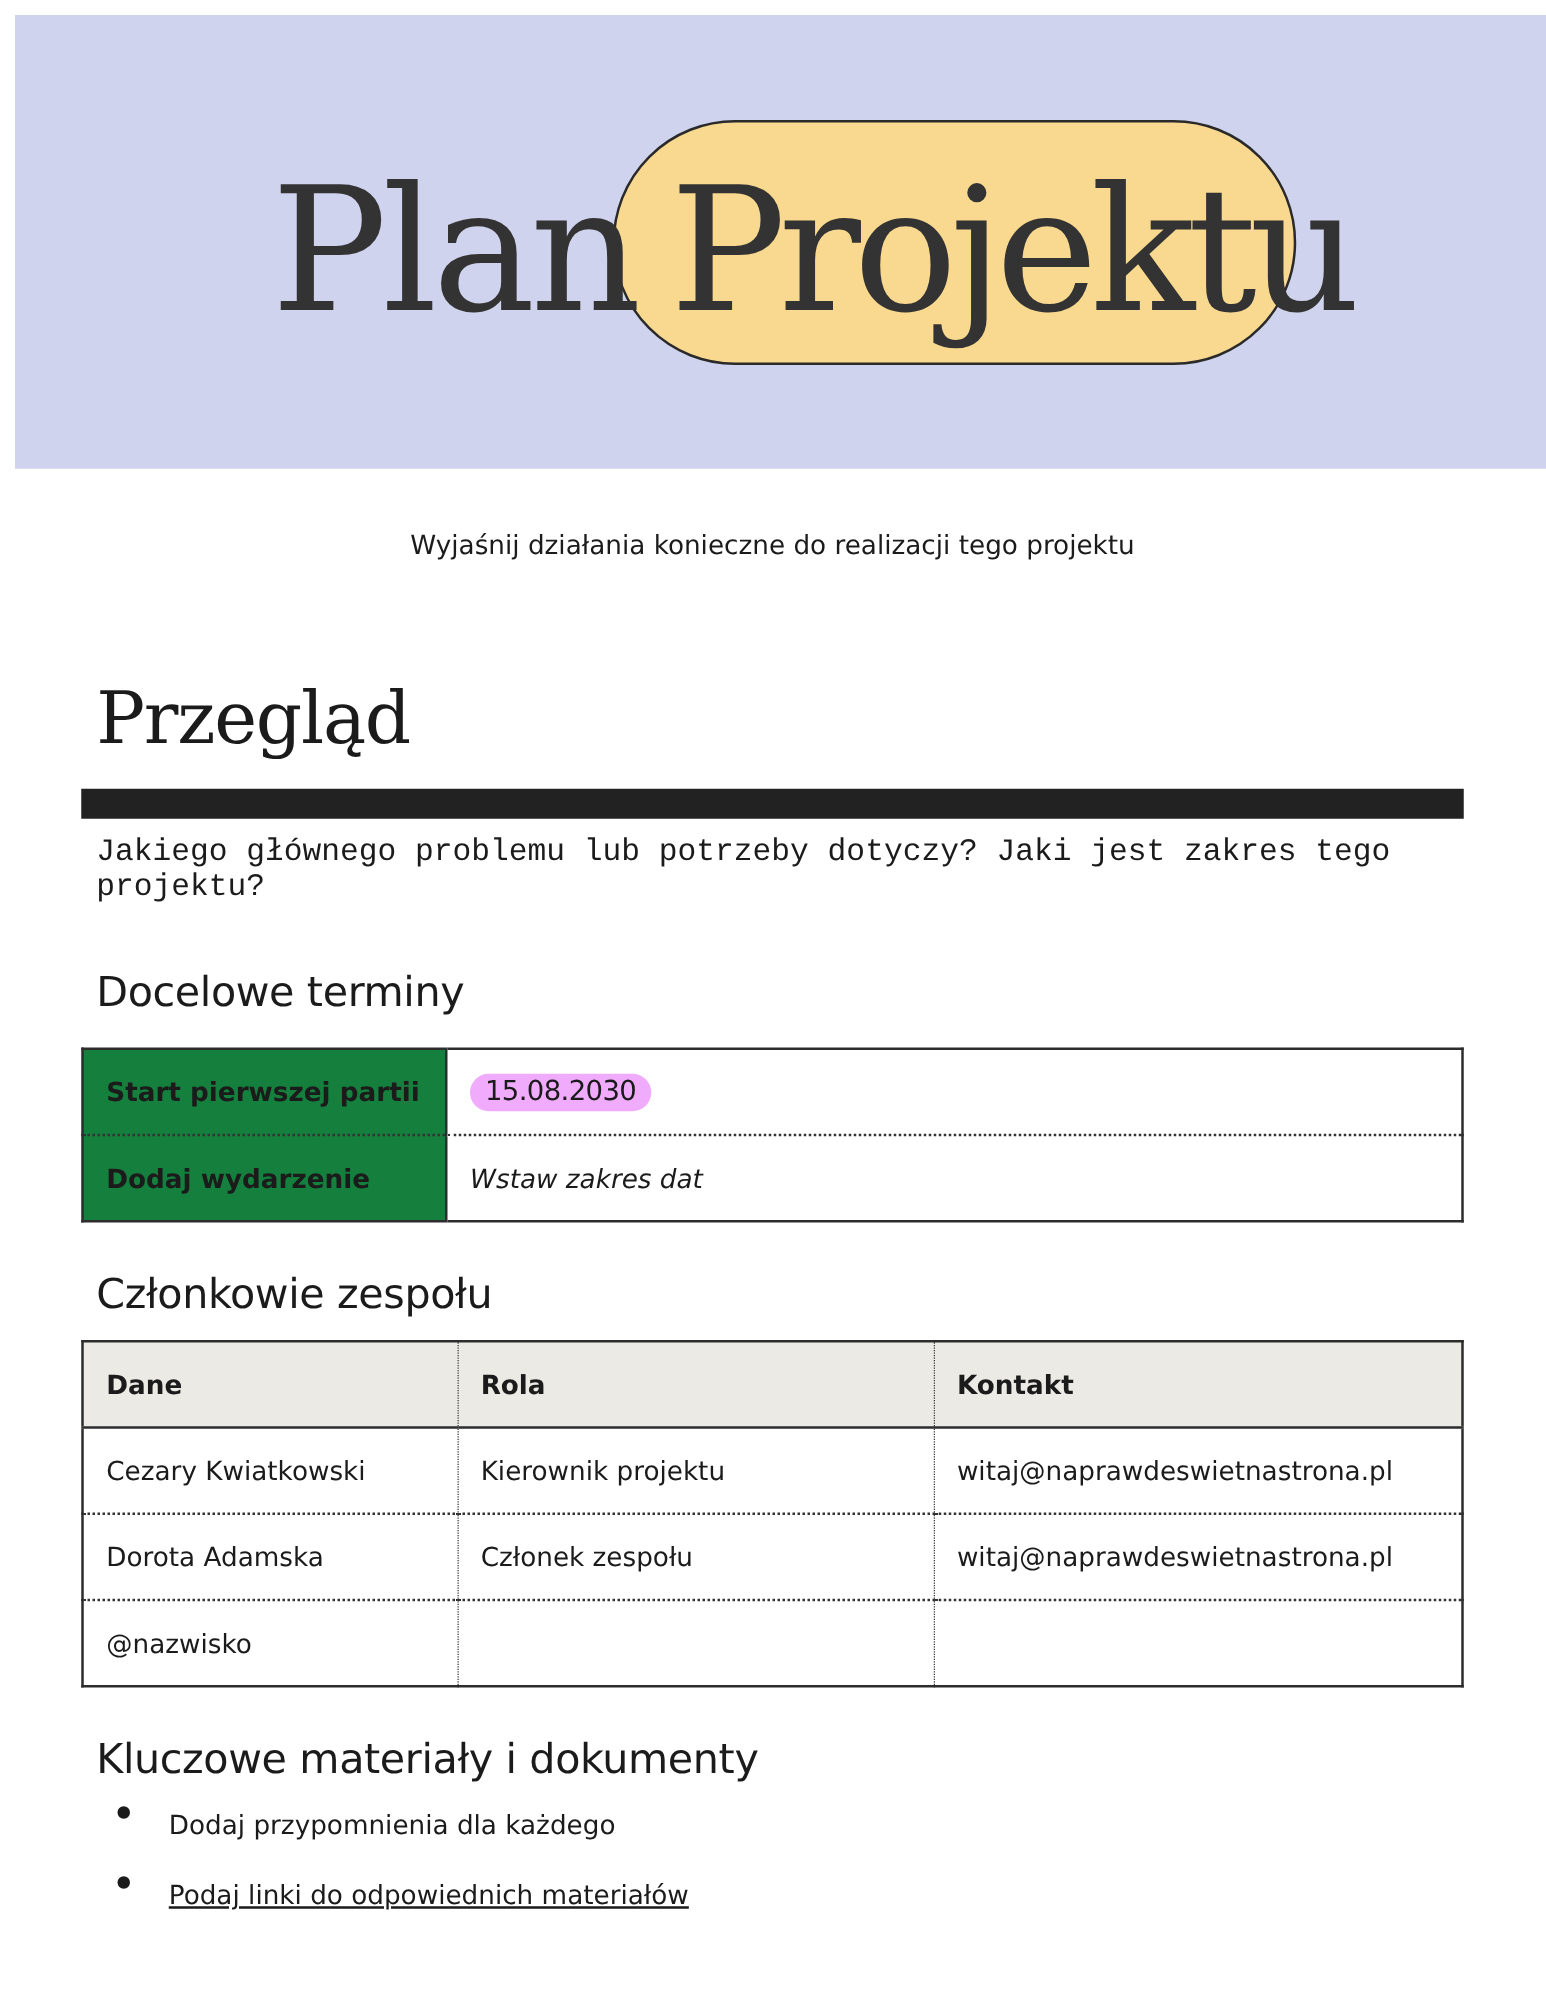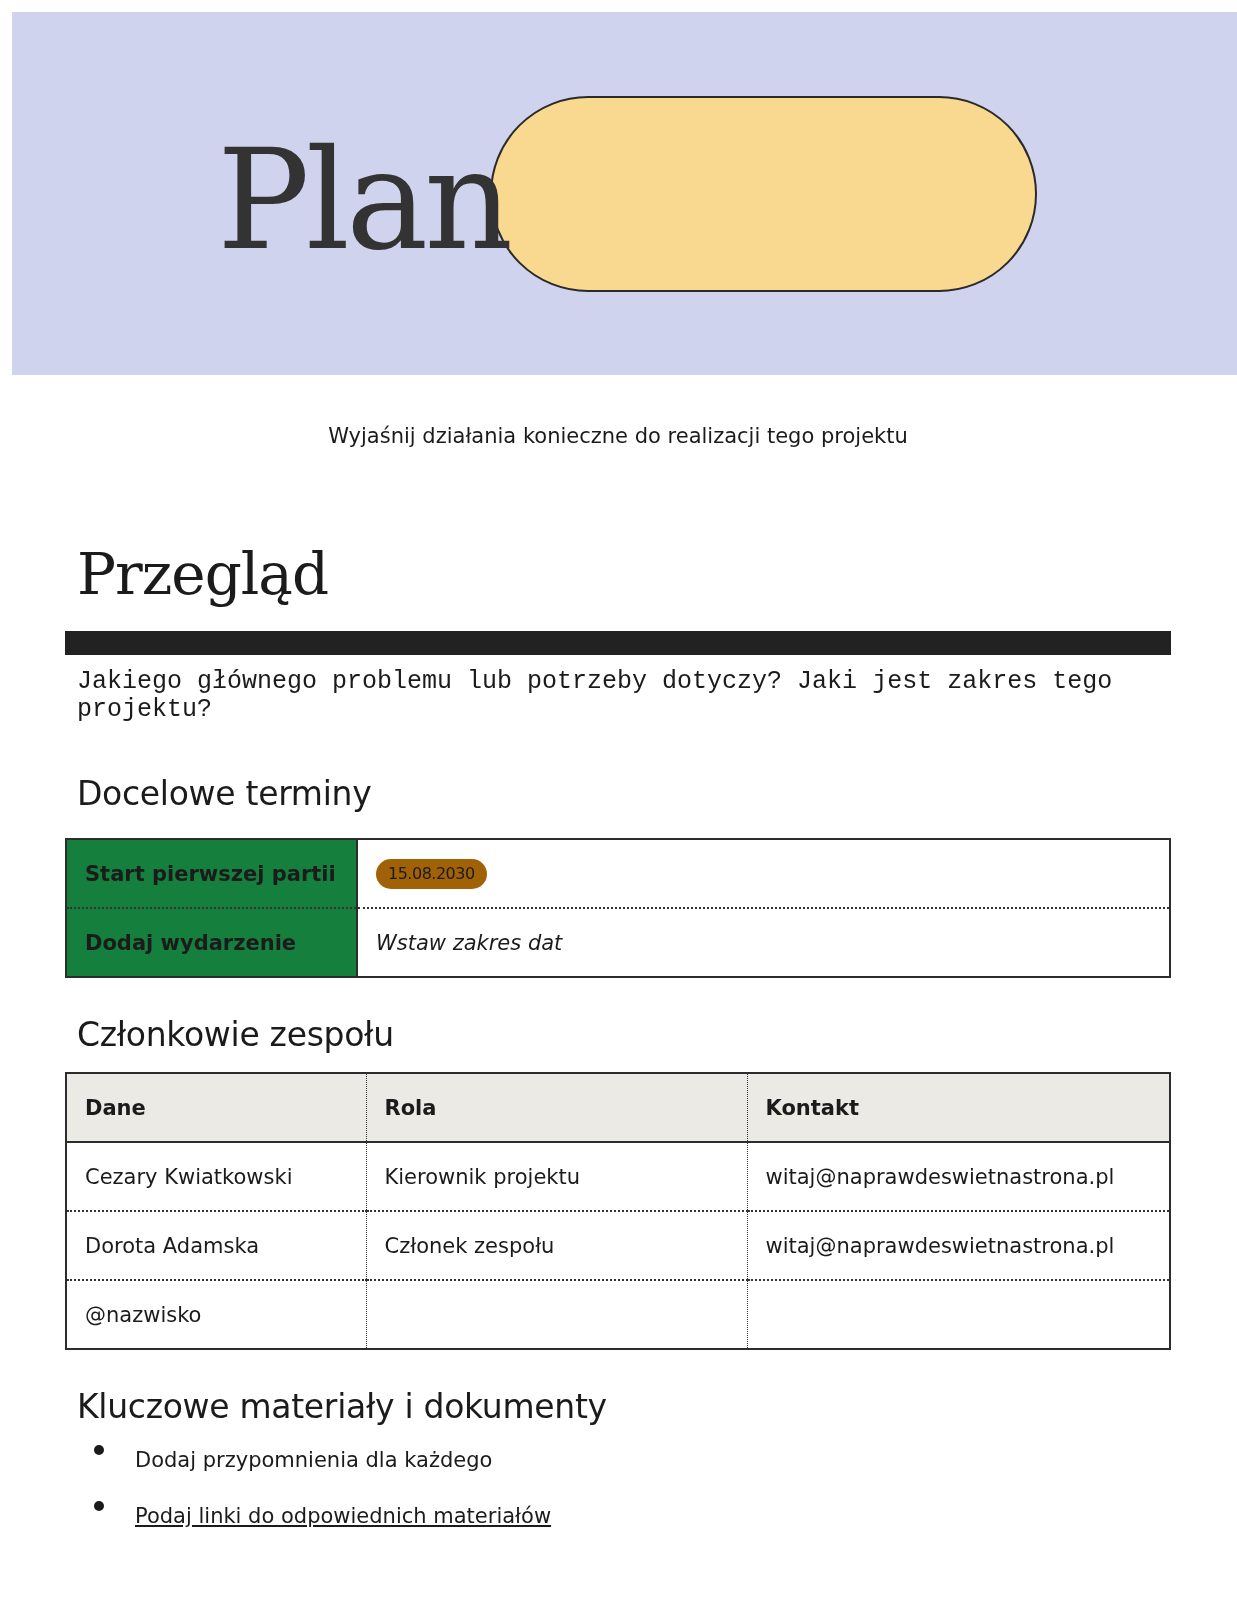--- a/index.html
+++ b/index.html
@@ -53,22 +53,22 @@
     table { border-collapse: collapse; position: absolute; left: 53px; width: 1106px; }
     td, th {
       font-size: 21px; line-height: 28px; text-align: left; vertical-align: middle;
       padding: 0 18px; height: 69px;
     }
 
     .dates { top: 826px; border: 2px solid #2d2d2d; }
     .dates td.label { width: 291px; background: #15803d; font-weight: bold; border-right: 2px solid #2d2d2d; }
     .dates tr:first-child td { border-bottom: 2px dotted #333; }
     .chip {
-      display: inline-block; background: #a16207; border-radius: 15px;
-      padding: 0 12px; line-height: 30px; font-size: 16px; letter-spacing: -0.5px;
+      display: inline-block; background: #f0abfc; border-radius: 15px;
+      padding: 0 12px; line-height: 30px; font-size: 22px; letter-spacing: -0.5px;
     }
     .italic { font-style: italic; }
 
     .team { top: 1060px; border: 2px solid #2d2d2d; }
     .team th { background: #ebeae4; font-weight: bold; border-bottom: 2px solid #2d2d2d; }
     .team th, .team td { border-right: 1.5px dotted #333; }
     .team th:last-child, .team td:last-child { border-right: none; }
     .team tr.body-row td { border-bottom: 2px dotted #333; }
     .team tr.body-row:last-child td { border-bottom: none; }
     .col1 { width: 300px; } .col2 { width: 381px; }
@@ -84,20 +84,21 @@
       border-radius: 50%; background: #1b1b1b;
     }
     .resources a { color: #1b1b1b; text-decoration: underline; }
   </style>
 </head>
 <body>
 
 <div class="hero">
   <div class="pill"></div>
   <div class="title-plan">Plan</div>
+  <div class="title-projektu">Projektu</div>
 </div>
 
 <div class="subtitle">Wyjaśnij działania konieczne do realizacji tego projektu</div>
 
 <div class="h1">Przegląd</div>
 <div class="rule"></div>
 <div class="overview-q">Jakiego głównego problemu lub potrzeby dotyczy? Jaki jest zakres tego projektu?</div>
 
 <div class="h2" style="top:737px;margin-top:12px;">Docelowe terminy</div>
 <table class="dates">

